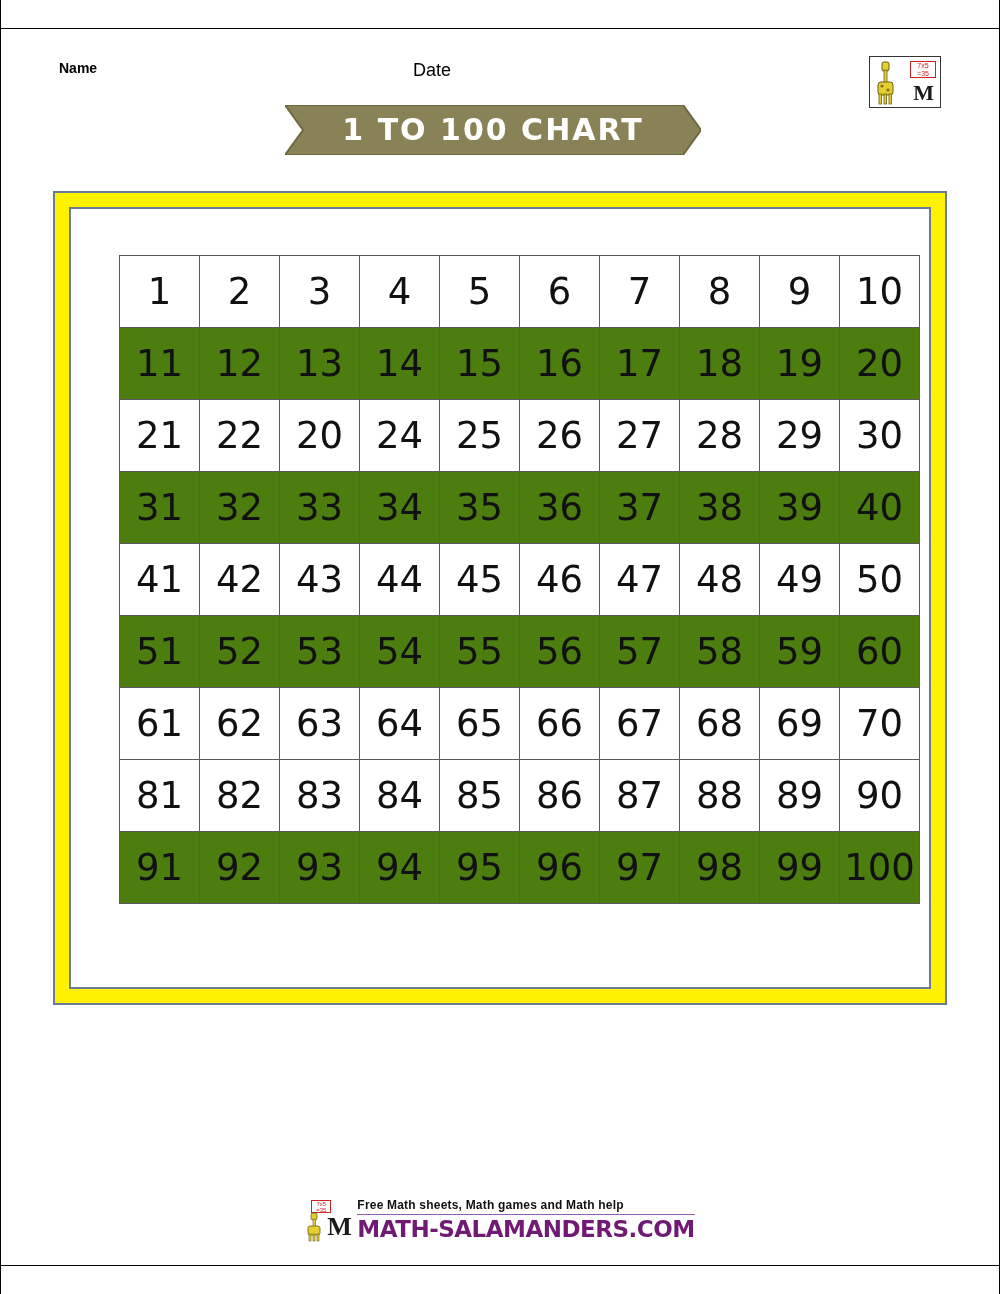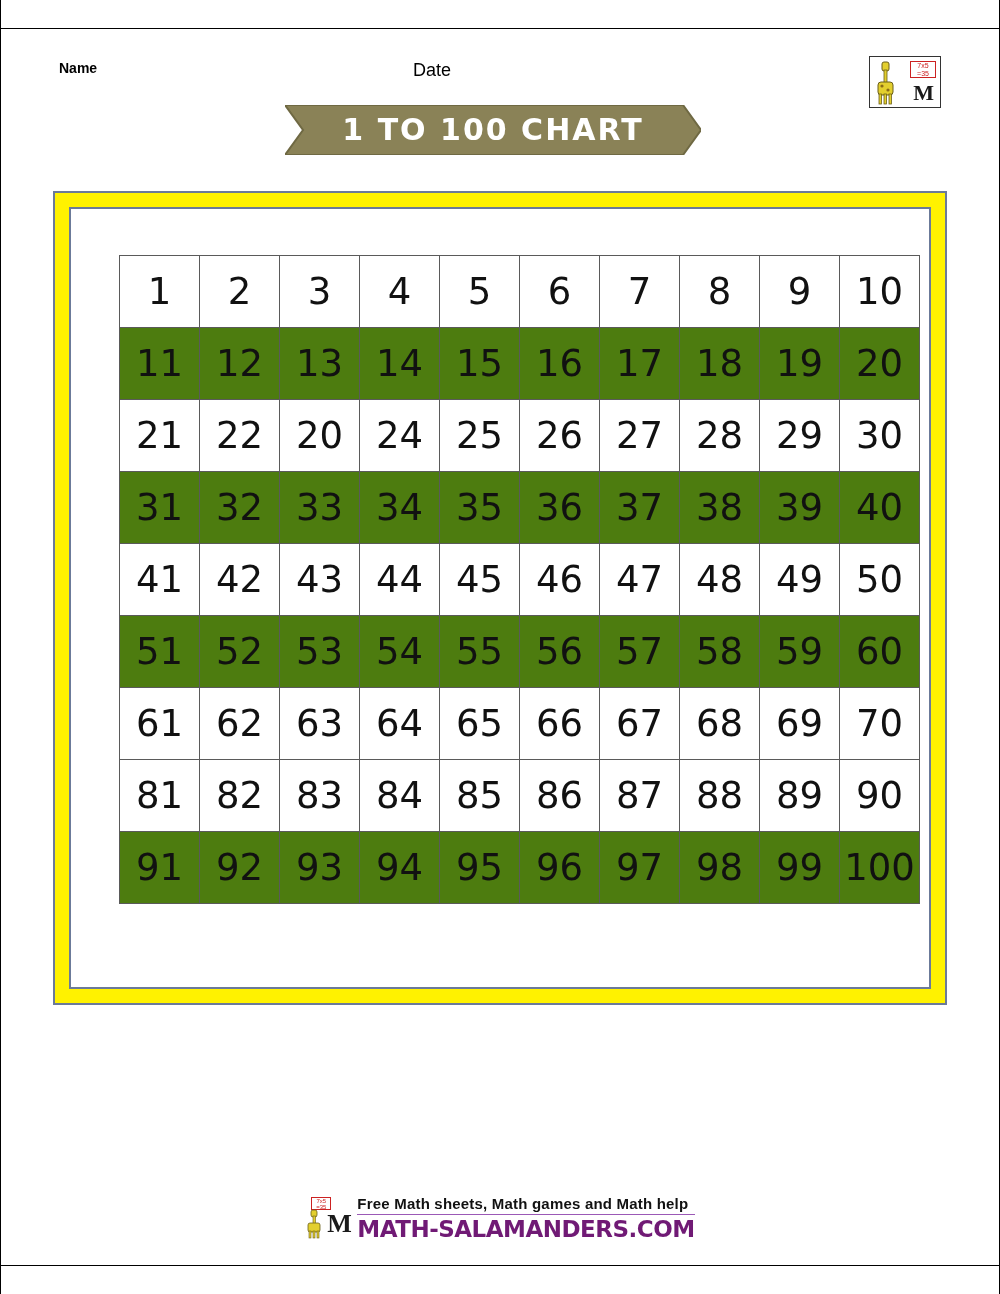--- a/index.html
+++ b/index.html
@@ -237,21 +237,21 @@
     position: absolute;
     left: 22px;
     top: 14px;
     font-size: 26px;
     font-weight: bold;
     color: #1a1a1a;
     line-height: 1;
     font-family: "Liberation Serif", serif;
   }
   .footer-line1 {
-    font-size: 15px;
+    font-size: 12px;
     font-weight: bold;
     color: #111111;
     text-align: left;
     letter-spacing: 0.2px;
   }
   .footer-rule {
     height: 1px;
     background: #9b59b6;
     margin: 2px 0 1px 0;
   }

